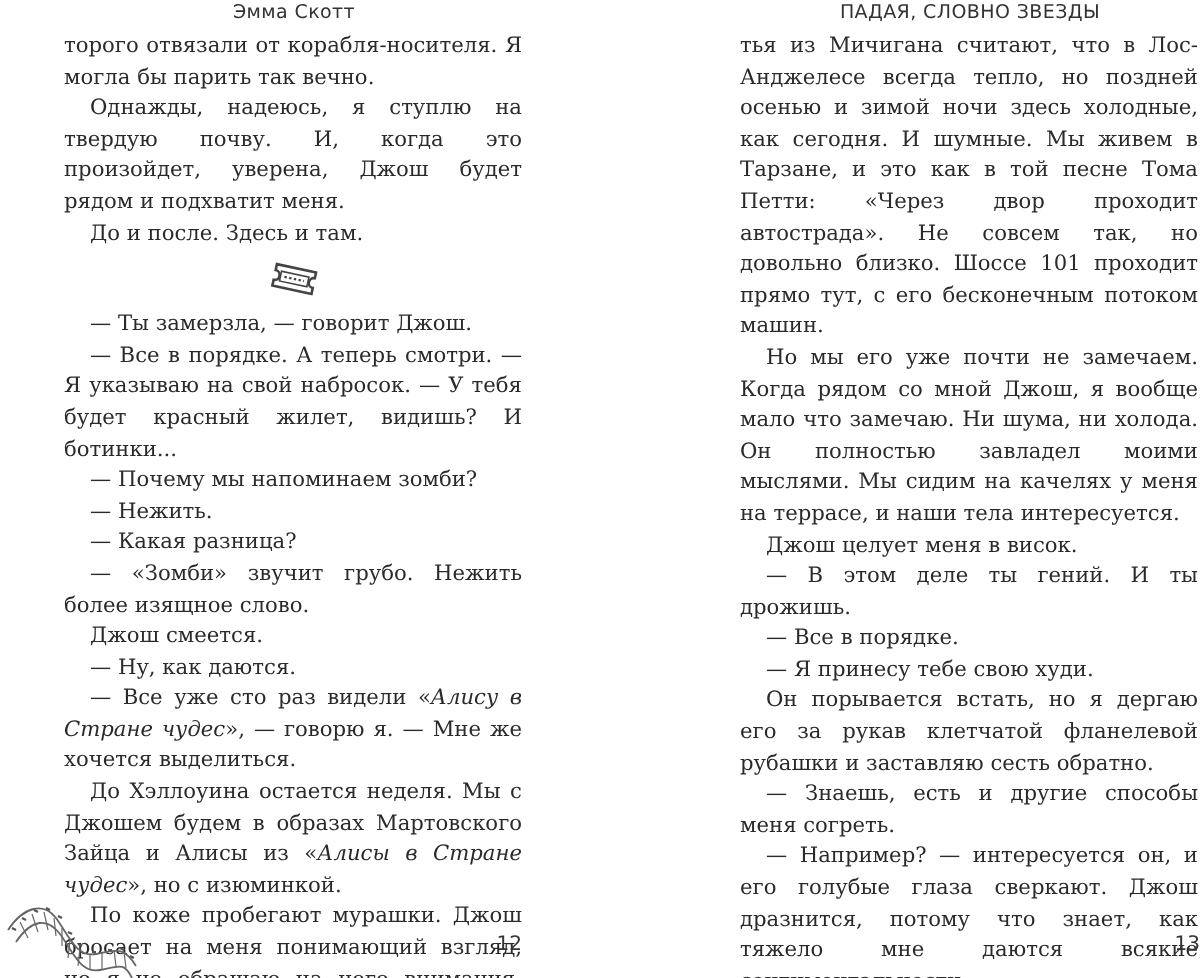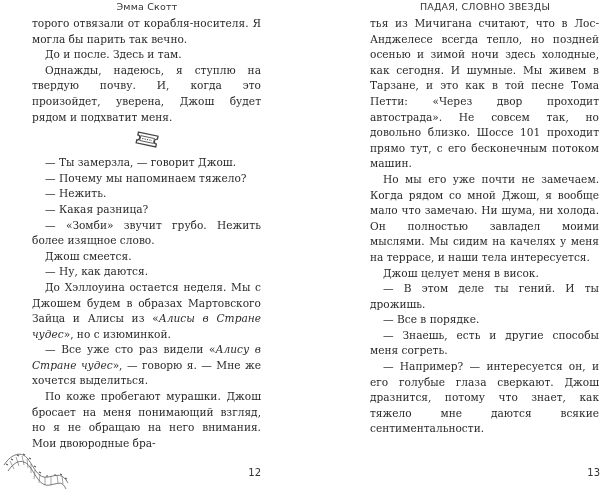--- a/index.html
+++ b/index.html
@@ -35,40 +35,41 @@
   .right .folio { left: 70px; width: 230px; }
   .filmstrip { position: absolute; left: 2px; top: 445px; width: 72px; height: 44px; }
 </style>
 </head>
 <body>
 
 <div class="page left">
   <div class="running-head">Эмма Скотт</div>
   <div class="text">
     <p class="last">торого отвязали от корабля-носителя. Я могла бы парить так вечно.</p>
+    <p class="ind last">Однажды, надеюсь, я ступлю на твердую почву. И, когда это произойдет, уверена, Джош будет рядом и подхватит меня.</p>
     <p class="ind last">До и после. Здесь и там.</p>
-    <p class="ind last">Однажды, надеюсь, я ступлю на твердую почву. И, когда это произойдет, уверена, Джош будет рядом и подхватит меня.</p>
     <div class="ornament">
       <svg width="26" height="20" viewBox="0 0 26 20">
         <g transform="rotate(12 13 10)" fill="none" stroke="#444" stroke-width="1.3">
           <path d="M3 4 h20 v3 a2 2 0 0 0 0 5 v3 h-20 v-3 a2 2 0 0 0 0 -5 z"></path>
           <rect x="6" y="7" width="14" height="5" stroke-width="0.8"></rect>
           <line x1="8" y1="9.5" x2="18" y2="9.5" stroke-dasharray="1.2 1.2" stroke-width="1.2"></line>
         </g>
       </svg>
     </div>
     <p class="ind last">— Ты замерзла, — говорит Джош.</p>
-    <p class="ind last">— Почему мы напоминаем тяжело?</p>
+    <p class="ind last">— Все в порядке. А теперь смотри. — Я указываю на свой набросок. — У тебя будет красный жилет, видишь? И ботинки...</p>
+    <p class="ind last">— Почему мы напоминаем зомби?</p>
     <p class="ind last">— Нежить.</p>
     <p class="ind last">— Какая разница?</p>
     <p class="ind last">— «Зомби» звучит грубо. Нежить более изящное слово.</p>
     <p class="ind last">Джош смеется.</p>
     <p class="ind last">— Ну, как даются.</p>
+    <p class="ind last"><span>— Все уже сто раз видели «</span><i>Алису в Стране чудес</i><span>», — говорю я. — Мне же хочется выделиться.</span></p>
     <p class="ind last"><span>До Хэллоуина остается неделя. Мы с Джошем будем в образах Мартовского Зайца и Алисы из «</span><i>Алисы в Стране чудес</i><span>», но с изюминкой.</span></p>
-    <p class="ind last"><span>— Все уже сто раз видели «</span><i>Алису в Стране чудес</i><span>», — говорю я. — Мне же хочется выделиться.</span></p>
     <p class="ind">По коже пробегают мурашки. Джош бросает на меня понимающий взгляд, но я не обращаю на него внимания. Мои двоюродные бра-</p>
   </div>
   <svg class="filmstrip" viewBox="0 0 72 44">
     <g fill="none" stroke="#666" stroke-width="0.9">
       <path d="M2 20 C10 8, 20 6, 26 14 S36 34, 46 32 S60 28, 66 38"></path>
       <path d="M6 26 C14 14, 22 14, 28 22 S38 42, 48 40 S60 36, 64 44"></path>
       <path d="M8 16 l4 8 M14 12 l3 9 M20 11 l2 9 M25 14 l1 9 M29 19 l0 9 M33 25 l-1 9 M38 29 l-1 9 M43 32 l0 8 M49 31 l0 9 M55 30 l1 8 M60 31 l1 8" stroke-width="0.6"></path>
       <path d="M4 19 l2 1 M9 14 l2 1 M15 10 l2 1 M21 9 l2 1 M27 13 l2 1 M32 21 l2 1 M37 27 l2 1 M44 31 l2 0 M52 30 l2 0 M58 29 l2 1 M63 33 l2 1" stroke-width="1.1" stroke="#555"></path>
     </g>
   </svg>
@@ -76,18 +77,20 @@
 </div>
 
 <div class="page right">
   <div class="running-head">ПАДАЯ, СЛОВНО ЗВЕЗДЫ</div>
   <div class="text">
     <p class="last">тья из Мичигана считают, что в Лос-Анджелесе всегда тепло, но поздней осенью и зимой ночи здесь холодные, как сегодня. И шумные. Мы живем в Тарзане, и это как в той песне Тома Петти: «Через двор проходит автострада». Не совсем так, но довольно близко. Шоссе 101 проходит прямо тут, с его бесконечным потоком машин.</p>
     <p class="ind last">Но мы его уже почти не замечаем. Когда рядом со мной Джош, я вообще мало что замечаю. Ни шума, ни холода. Он полностью завладел моими мыслями. Мы сидим на качелях у меня на террасе, и наши тела интересуется.</p>
     <p class="ind last">Джош целует меня в висок.</p>
     <p class="ind last">— В этом деле ты гений. И ты дрожишь.</p>
     <p class="ind last">— Все в порядке.</p>
+    <p class="ind last">— Я принесу тебе свою худи.</p>
+    <p class="ind last">Он порывается встать, но я дергаю его за рукав клетчатой фланелевой рубашки и заставляю сесть обратно.</p>
     <p class="ind last">— Знаешь, есть и другие способы меня согреть.</p>
     <p class="ind last">— Например? — интересуется он, и его голубые глаза сверкают. Джош дразнится, потому что знает, как тяжело мне даются всякие сентиментальности.</p>
 
   </div>
   <div class="folio">13</div>
 </div>
 
 </body></html>

